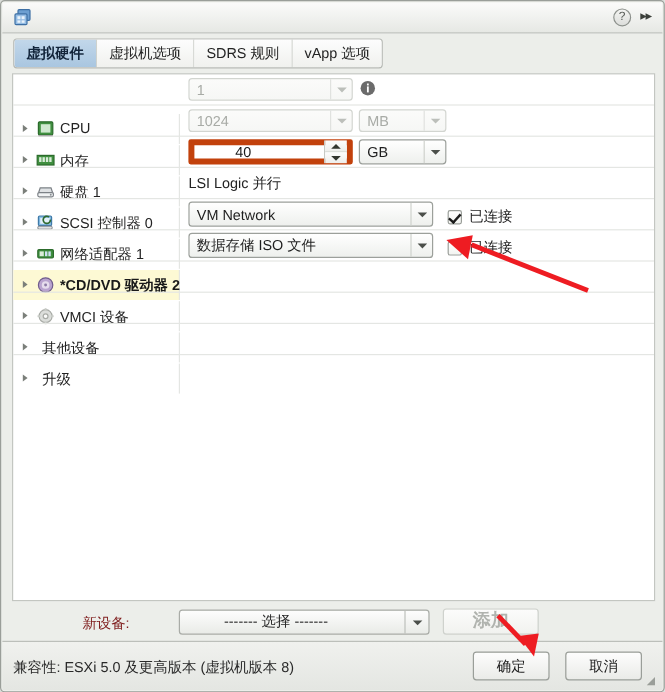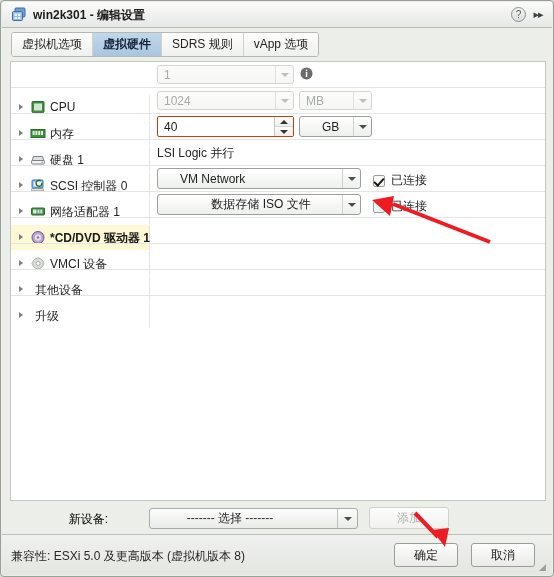--- a/index.html
+++ b/index.html
@@ -136,26 +136,25 @@
   .caret{
     width:0;height:0;
     border-top:4px solid #4b4f4a;
     border-left:4px solid transparent;
     border-right:4px solid transparent;
   }
   .combo.disabled .caret{border-top-color:#bcbfba;}
   .combo.strong{
     border:1px solid #9ca09b;
     background:linear-gradient(#ffffff,#eef0ed);
-    padding-left:16px;
   }
   .spinbox{
     position:absolute;height:21px;box-sizing:border-box;
-    border:1px solid #c2410c;border-radius:2px;background:#fff;
-    display:flex;align-items:center;
+    border:5px solid #c2410c;border-radius:2px;background:#fff;
+    display:flex;align-items:center;padding-left:28px;
   }
   .spinbox .val{flex:1;padding-left:6px;font-size:12px;color:#1a1a1a;}
   .spin-btns{
     width:18px;height:19px;border-left:1px solid #c6c9c4;
     display:flex;flex-direction:column;
   }
   .spin-up,.spin-dn{
     flex:1;display:flex;align-items:center;justify-content:center;
     background:linear-gradient(#fdfdfd,#edeeeb);
   }
@@ -180,21 +179,21 @@
     width:4px;height:8px;
     border:solid #1b1b1b;border-width:0 2px 2px 0;
     transform:rotate(42deg);
   }
   .chk-label{margin-left:6px;font-size:12px;color:#232323;white-space:nowrap;}
   
   .newdev{
     position:absolute;left:9px;top:501px;width:536px;height:32px;
   }
   .newdev-label{
-    position:absolute;right:438px;top:9px;font-size:12px;color:#000000;
+    position:absolute;right:438px;top:9px;font-size:12px;color:#7f1d1d;
     white-space:nowrap;
   }
   .sel-combo{
     position:absolute;left:139px;top:6px;width:209px;height:21px;
     box-sizing:border-box;
     border:1px solid #a9aca7;border-radius:3px;
     background:linear-gradient(#fdfdfd,#e9ebe7);
     display:flex;align-items:center;gap:27px;
   }
   .sel-combo .val{
@@ -202,21 +201,21 @@
   }
   .sel-combo .arrowbox{
     width:19px;height:19px;border-left:1px solid #bdc0bb;
     display:flex;align-items:center;justify-content:center;
   }
   .addbtn{
     position:absolute;left:359px;top:5px;width:80px;height:22px;
     box-sizing:border-box;
     border:1px solid #cfd2cd;border-radius:3px;
     background:linear-gradient(#fcfcfb,#f1f2ef);
-    color:#b0b3ae;font-size:12px;line-height:20px;text-align:center;
+    color:#b0b3ae;font-size:15px;line-height:20px;text-align:center;font-weight:bold;
   }
   
   .footer{
     position:absolute;left:1px;bottom:1px;width:550px;height:41px;
     background:linear-gradient(#f0f1ee,#e4e6e2);
     border-top:1px solid #bcbfba;
     box-sizing:border-box;
   }
   .compat{
     position:absolute;left:9px;top:13px;font-size:12px;color:#2a2a2a;
@@ -246,29 +245,28 @@
 
   <div class="titlebar">
     <svg class="title-icon" viewBox="0 0 16 16">
       <rect x="4" y="1" width="10" height="9" rx="1" fill="#6d9fd1" stroke="#3d6fa4" stroke-width="1"></rect>
       <rect x="1.5" y="4.5" width="10" height="9" rx="1" fill="#95bde4" stroke="#3d6fa4" stroke-width="1"></rect>
       <rect x="3.5" y="6.5" width="2.5" height="2.5" fill="#e9f2fa"></rect>
       <rect x="7" y="6.5" width="2.5" height="2.5" fill="#e9f2fa"></rect>
       <rect x="3.5" y="10" width="2.5" height="2" fill="#e9f2fa"></rect>
       <rect x="7" y="10" width="2.5" height="2" fill="#e9f2fa"></rect>
     </svg>
-    <div class="title-text">win2k301 - 编辑设置</div>
     <div class="help-btn">?</div>
     <div class="expand-btn">▸▸</div>
   </div>
 
   <div class="tabbar">
     <div class="tabs">
+      <div class="tab active">虚拟硬件</div>
       <div class="tab">虚拟机选项</div>
-      <div class="tab active">虚拟硬件</div>
       <div class="tab">SDRS 规则</div>
       <div class="tab">vApp 选项</div>
     </div>
   </div>
 
   <div class="panel">
     <div class="grid">
 
       <div class="row">
         <div class="lcell">
@@ -396,24 +394,24 @@
       </div>
 
       <div class="row sel">
         <div class="lcell">
           <div class="twisty"></div>
           <svg class="devicon" viewBox="0 0 16 15">
             <circle cx="8" cy="7.5" r="6" fill="#b9a3cf" stroke="#6f5b8c" stroke-width="1"></circle>
             <circle cx="8" cy="7.5" r="3.2" fill="#e6dced"></circle>
             <circle cx="8" cy="7.5" r="1.2" fill="#8c7aa6"></circle>
           </svg>
-          <div class="devlabel">*CD/DVD 驱动器 1</div>
-        </div>
-        <div class="rcell">
-          <div class="combo strong" style="left:6px;top:2px;width:204px;height:21px;text-align:center;">
+          <div class="devlabel">*CD/DVD 驱动器 2</div>
+        </div>
+        <div class="rcell">
+          <div class="combo strong" style="left:6px;top:2px;width:204px;height:21px;">
             <div class="val">数据存储 ISO 文件</div>
             <div class="arrowbox" style="height:19px;">
                 <div class="caret"></div>
               </div>
           </div>
           <div class="chk-wrap" style="left:222px;top:6px;">
             <div class="chkbox"></div>
             <div class="chk-label">已连接</div>
           </div>
         </div>

